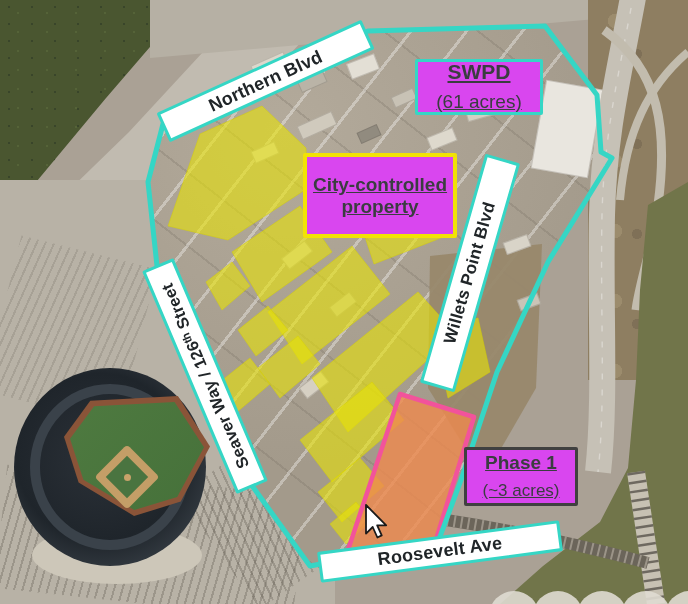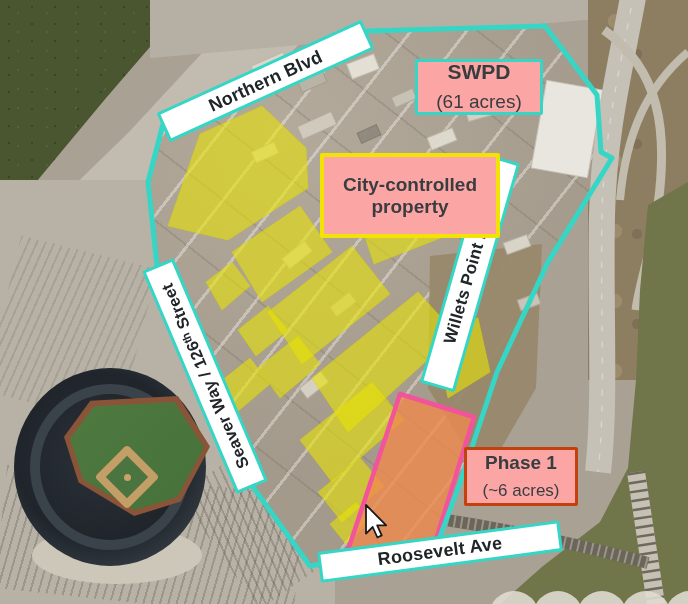--- a/index.html
+++ b/index.html
@@ -64,29 +64,29 @@
   #overlay{position:absolute;left:0;top:0;z-index:5;}
 
   
   .banner{
     position:absolute;z-index:6;display:flex;align-items:center;justify-content:center;
     background:#ffffff;border:3px solid #35d6c5;border-radius:2px;
     color:#202528;font-weight:bold;font-size:17px;letter-spacing:.2px;white-space:nowrap;
   }
   .area-box{
     position:absolute;z-index:6;display:flex;flex-direction:column;align-items:center;justify-content:center;
-    background:#fca5a5;border-radius:2px;text-align:center;color:#3a3d40;padding:2px 4px;
+    background:#d946ef;border-radius:2px;text-align:center;color:#3a3d40;padding:2px 4px;text-decoration:underline;
   }
   .area-title{font-weight:bold;font-size:19px;line-height:1.15;}
   .area-sub{font-weight:400;font-size:17px;line-height:1.2;margin-top:7px;}
   .bx-swpd{left:415px;top:59px;width:128px;height:56px;border:3px solid #35d6c5;}
   .bx-swpd .area-title{font-size:21px;}
   .bx-swpd .area-sub{font-size:19px;}
-  .bx-city{left:320px;top:153px;width:180px;height:85px;border:4px solid #f2e205;}
-  .bx-phase{left:464px;top:447px;width:114px;height:59px;border:3px solid #c2410c;text-align:center;}
+  .bx-city{left:303px;top:153px;width:154px;height:85px;border:4px solid #f2e205;}
+  .bx-phase{left:464px;top:447px;width:114px;height:59px;border:3px solid #404040;text-align:center;}
 
   .bn-northern{left:152.5px;top:65px;width:225px;height:32px;transform:rotate(-24.5deg);font-size:18px;}
   .bn-seaver{left:84px;top:359px;width:242px;height:34px;transform:rotate(-113deg);font-size:16.5px;}
   .bn-willets{left:351px;top:255px;width:238px;height:36px;transform:rotate(-74deg);}
   .bn-roosevelt{left:318px;top:535.5px;width:244px;height:31px;transform:rotate(-7.5deg);font-size:18px;}
 
   #cursor{position:absolute;left:364px;top:504px;z-index:7;}
   .watermark{position:absolute;z-index:8;top:591px;width:50px;height:50px;border-radius:50%;background:#dfdbd2;opacity:.9;}
 </style>
 </head>
@@ -183,21 +183,21 @@
 
   <div class="area-box bx-swpd">
     <div class="area-title">SWPD</div>
     <div class="area-sub">(61 acres)</div>
   </div>
   <div class="area-box bx-city">
     <div class="area-title">City-controlled property</div>
   </div>
   <div class="area-box bx-phase">
     <div class="area-title">Phase 1</div>
-    <div class="area-sub">(~6 acres)</div>
+    <div class="area-sub">(~3 acres)</div>
   </div>
 
   <svg id="cursor" width="24" height="36" viewBox="0 0 24 36">
     <path d="M2,1 L2,29.6 L8.7,23 L13.4,33.5 L17.7,31.4 L13.2,21.3 L22.2,21.3 Z" fill="#ffffff" stroke="#1a1a1a" stroke-width="1.8" stroke-linejoin="round"></path>
   </svg>
 
   <div class="watermark" style="left:489px;"></div>
   <div class="watermark" style="left:533px;"></div>
   <div class="watermark" style="left:577px;"></div>
   <div class="watermark" style="left:621px;"></div>

